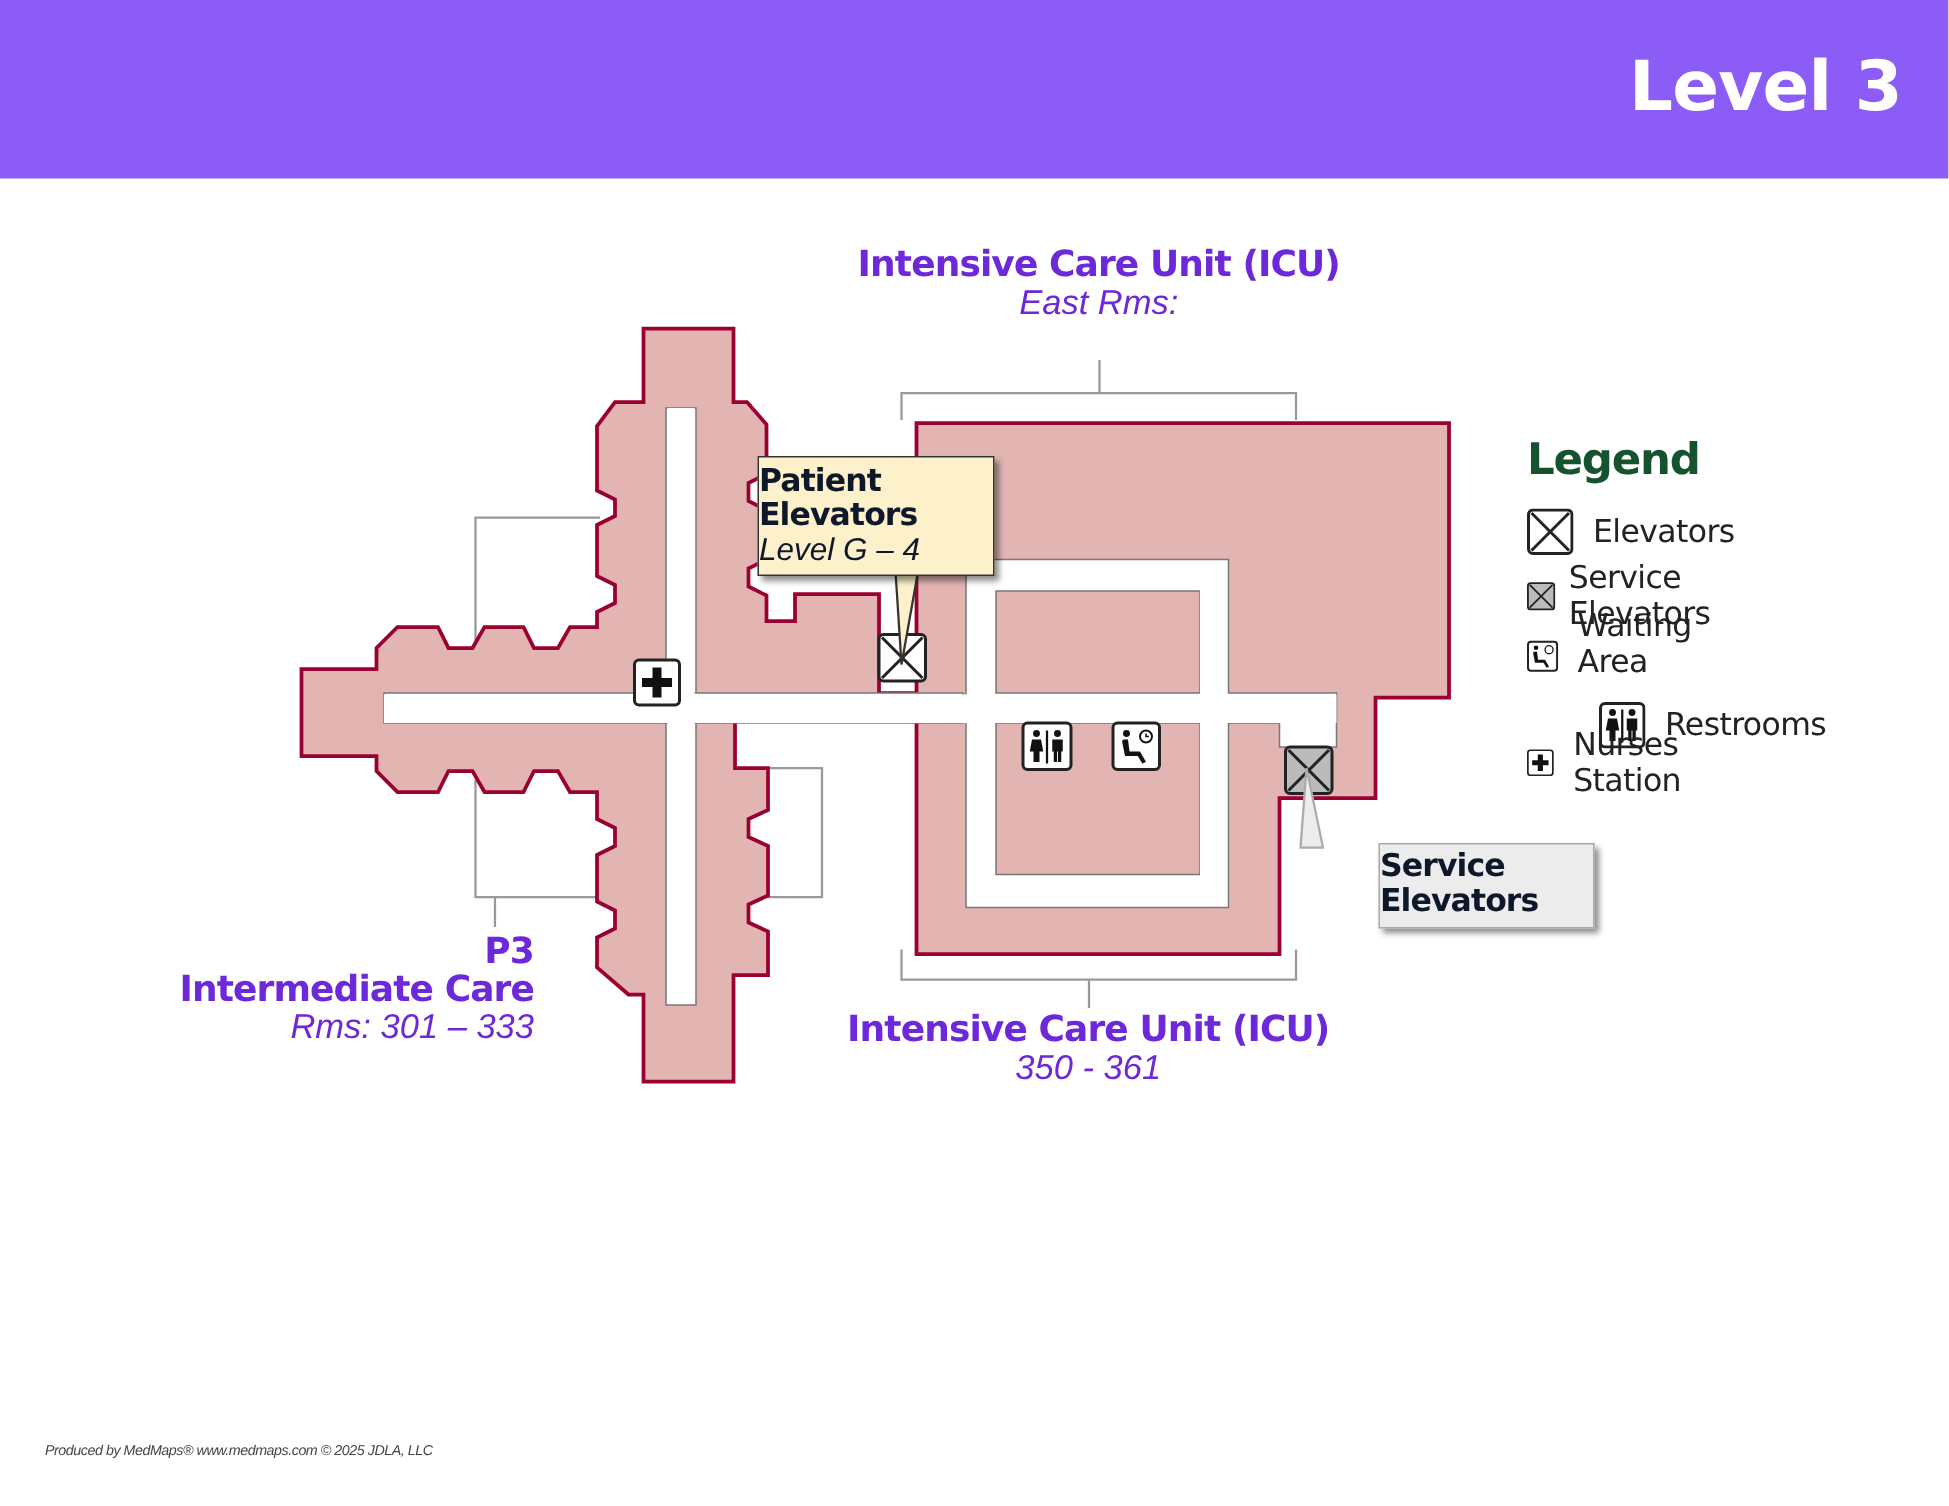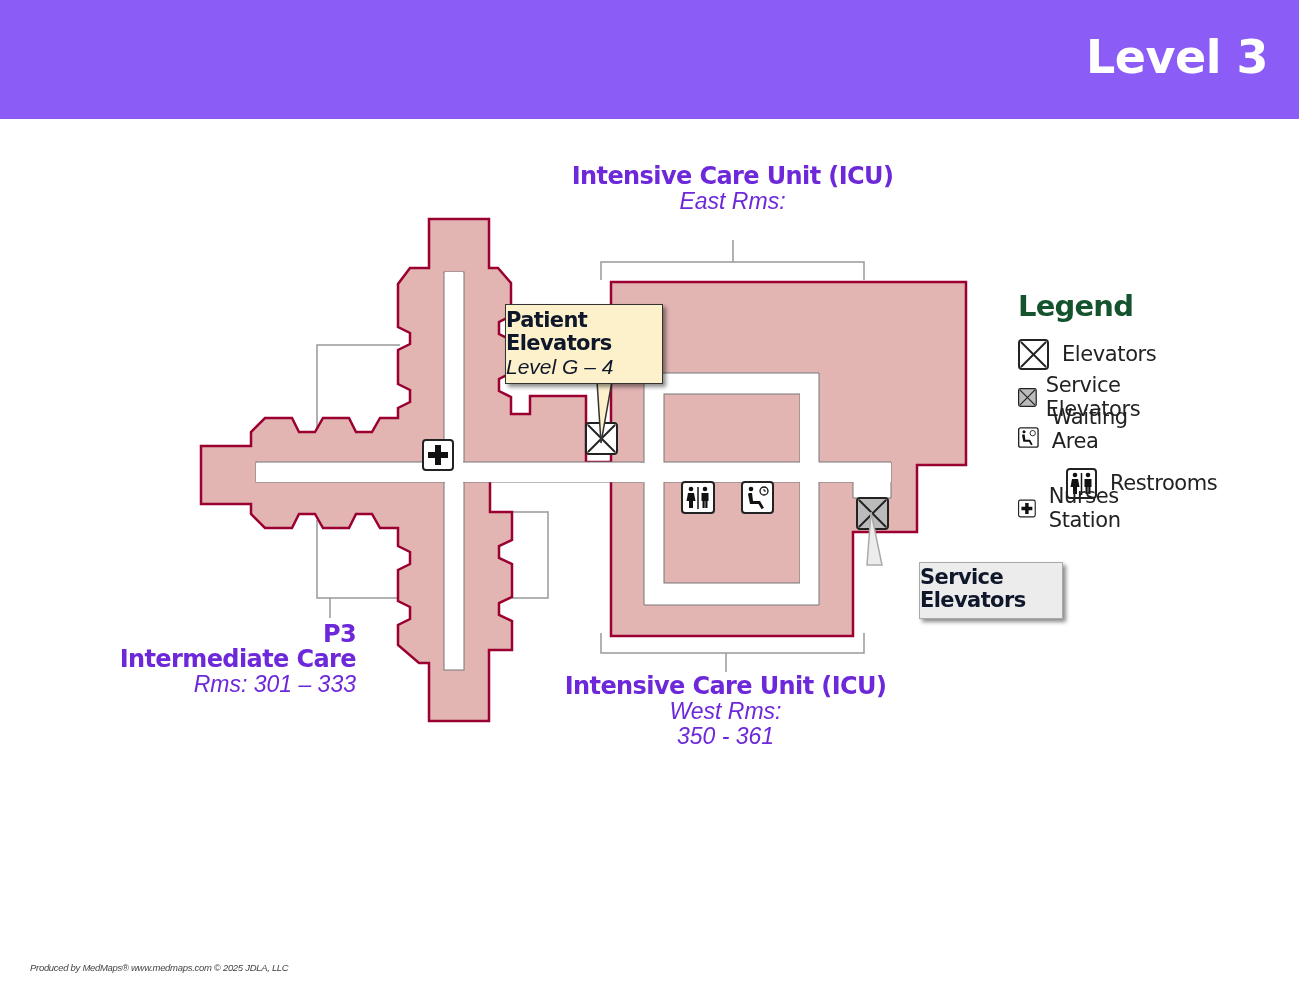--- a/index.html
+++ b/index.html
@@ -102,21 +102,20 @@
   <polygon points="867,565 882,565 871,512" fill="#ececec" stroke="#aaa" stroke-width="1.5"></polygon>
 </svg>
 
 <div class="lbl" style="left:560px;top:164px;width:345px;">
   <span class="b">Intensive Care Unit (ICU)</span>
   <span class="i">East Rms:</span>
 </div>
 
 <div class="lbl" style="left:553px;top:674px;width:345px;">
   <span class="b">Intensive Care Unit (ICU)</span>
-  <span class="i">West Rms:</span>
   <span class="i">350 - 361</span>
 </div>
 
 <div class="lbl" style="left:100px;top:622px;width:256px;text-align:right;">
   <span class="b">P3</span>
   <span class="b">Intermediate Care</span>
   <span class="i">Rms: 301 – 333</span>
 </div>
 
 <div class="callout" style="left:505px;top:304px;width:156px;height:74px;padding-top:4px;">

